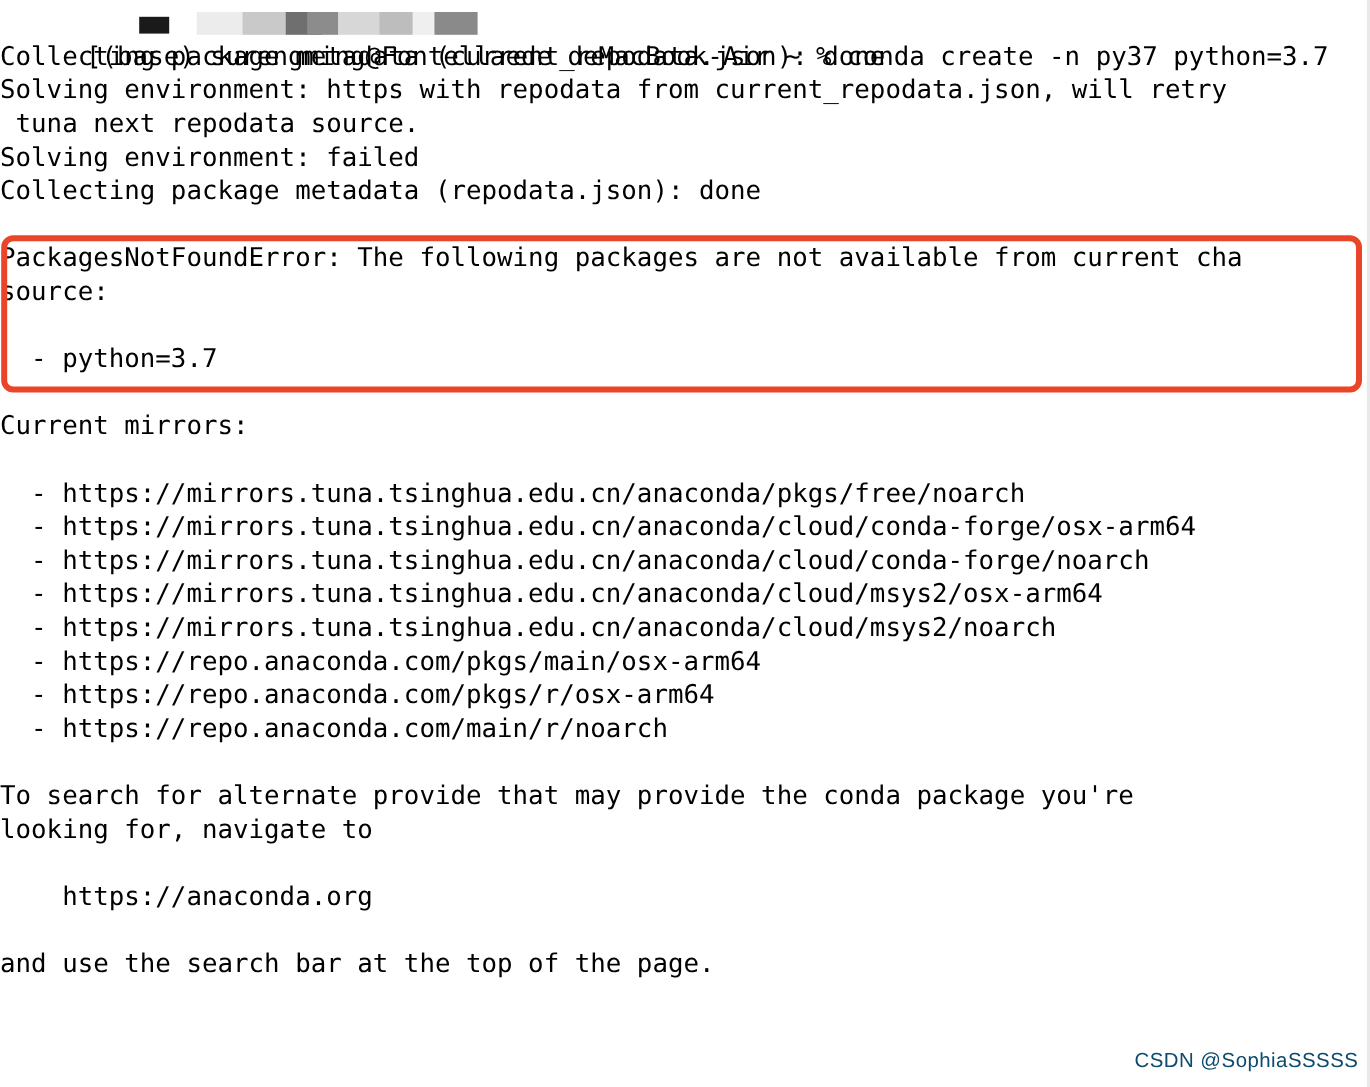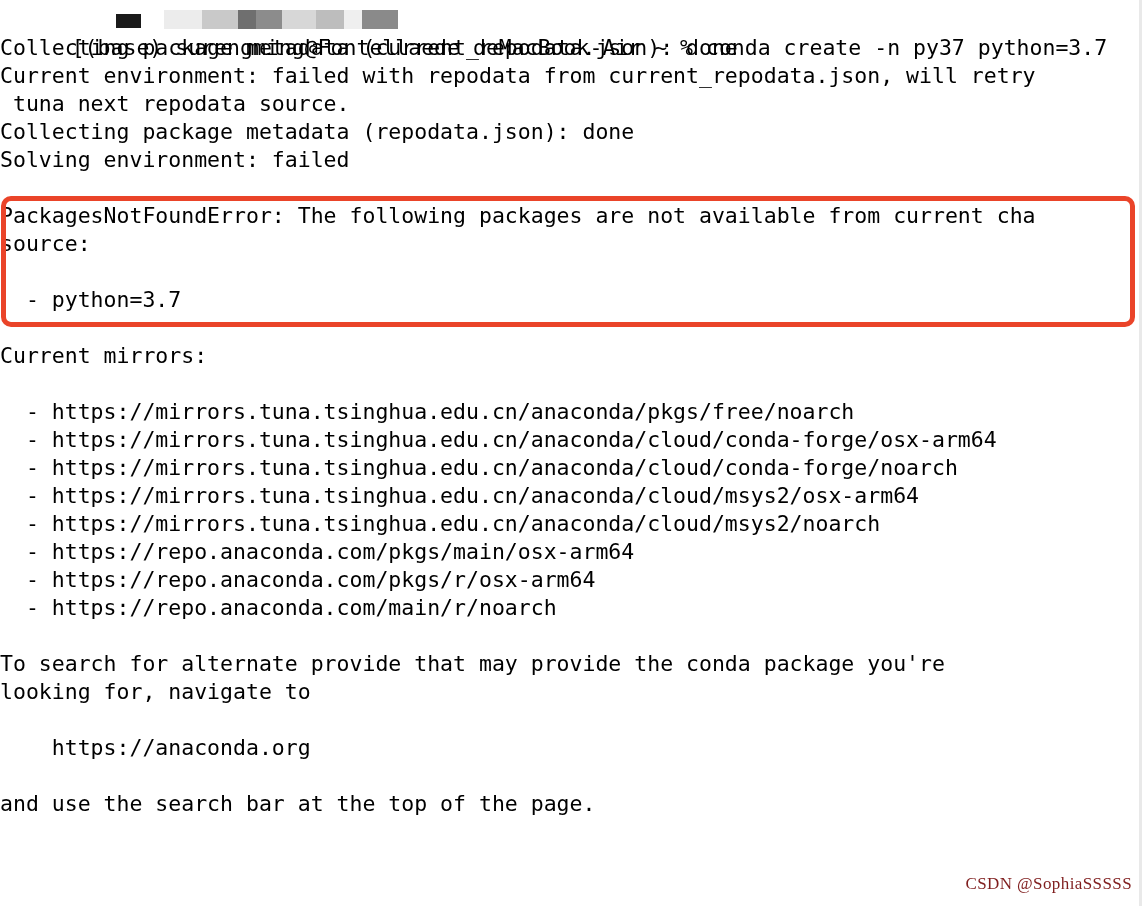--- a/index.html
+++ b/index.html
@@ -82,23 +82,23 @@
     border: 5px solid #ea4429;
     border-radius: 10px;
     box-sizing: border-box;
     pointer-events: none;
   }
 
   .watermark {
     position: absolute;
     right: 10px;
     bottom: 12px;
-    font-family: Liberation Serif, serif;
+    font-family: Liberation Sans, sans-serif;
     font-size: 17px;
-    color: #7f1d1d;
+    color: #0c4a6e;
     letter-spacing: 0.4px;
     white-space: pre;
   }
 </style>
 </head>
 <body>
 
 <div id="terminal">
 
   <div class="right-edge"></div>
@@ -112,24 +112,24 @@
       <span class="redact" style="left:208px; top:4px; width:36px; height:19px; background:#c9c9c9;"></span>
       <span class="redact" style="left:244px; top:4px; width:30px; height:19px; background:#6f6f6f;"></span>
       <span class="redact" style="left:262px; top:4px; width:26px; height:19px; background:#8c8c8c;"></span>
       <span class="redact" style="left:288px; top:4px; width:34px; height:19px; background:#d7d7d7;"></span>
       <span class="redact" style="left:322px; top:4px; width:28px; height:19px; background:#bdbdbd;"></span>
       <span class="redact" style="left:350px; top:4px; width:18px; height:19px; background:#efefef;"></span>
       <span class="redact" style="left:368px; top:4px; width:36px; height:19px; background:#8a8a8a;"></span>
     </div>
 
     <div class="line">Collecting package metadata (current_repodata.json): done</div>
-    <div class="line">Current environment: failed with repodata from current_repodata.json, will retry</div>
+    <div class="line">Solving environment: https with repodata from current_repodata.json, will retry</div>
     <div class="line"> tuna next repodata source.</div>
+    <div class="line">Solving environment: failed</div>
     <div class="line">Collecting package metadata (repodata.json): done</div>
-    <div class="line">Solving environment: failed</div>
 
     <div class="line blank"></div>
 
     <div class="line">PackagesNotFoundError: The following packages are not available from current cha</div>
     <div class="line">source:</div>
     <div class="line blank"></div>
     <div class="line">  - python=3.7</div>
 
     <div class="line blank"></div>
 

